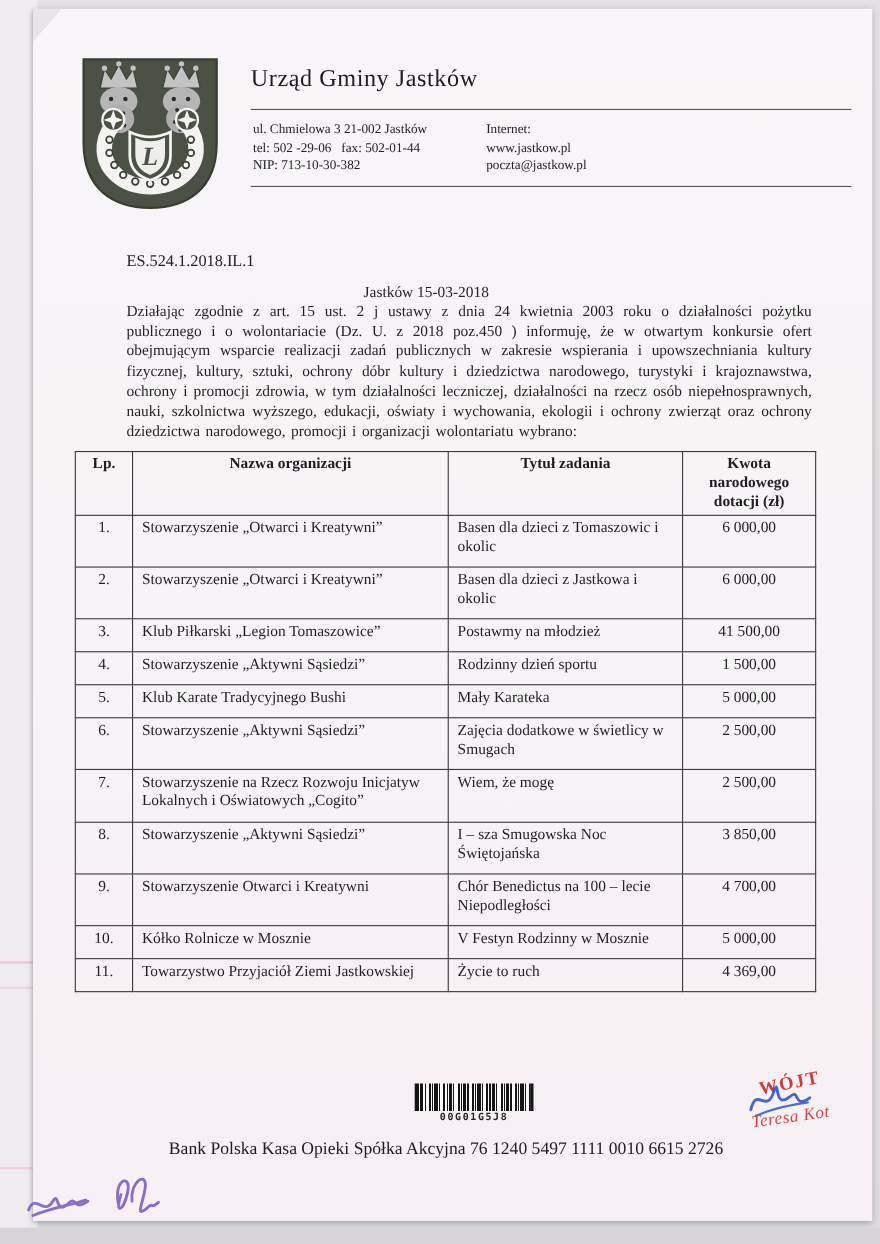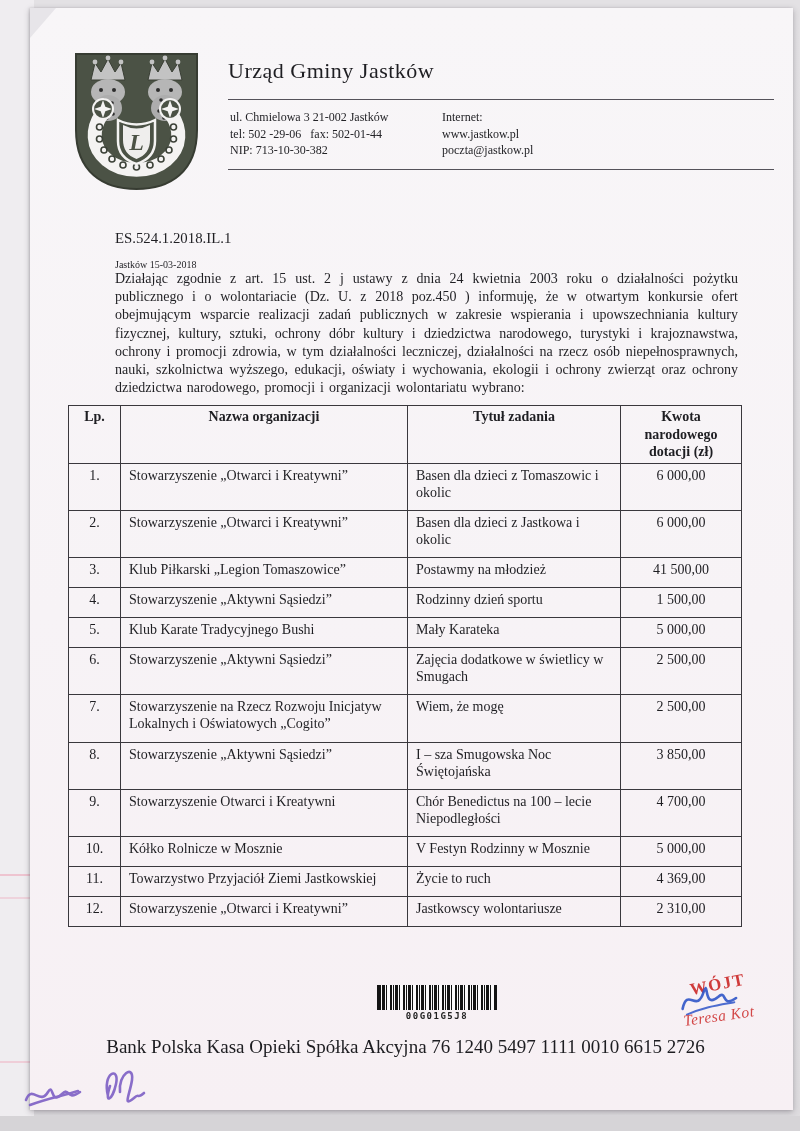--- a/index.html
+++ b/index.html
@@ -18,39 +18,39 @@
   .hdr{position:absolute;left:198px;top:50px;width:546px;}
   .org-title{font-size:22px;letter-spacing:.5px;color:#1e1e22;}
   .rule{border:none;border-top:1.5px solid #55525a;margin:0;}
   .rule.top{margin-top:15px;}
   .contact{display:flex;padding:9px 0 10px 2px;font-size:12px;color:#232327;line-height:1.38;}
   .contact .col-l{flex:0 0 212px;white-space:pre-wrap;}
   .contact .col-r{flex:1;white-space:pre-wrap;}
   
   .doc{position:relative;padding:222px 55px 0 85px;font-size:14.6px;color:#1f1f23;}
   .refno{font-size:14.8px;}
-  .dateline{margin-top:12px;text-align:left;padding-right:78px;font-size:10px;}
+  .dateline{margin-top:12px;text-align:center;padding-right:78px;font-size:14px;}
   .heading{margin-top:20px;text-align:center;font-size:14.8px;letter-spacing:.4px;}
   .body-par{text-align:justify;font-size:14px;line-height:18.2px;word-spacing:1.5px;}
   
   .tbl-wrap{margin:8px 0 0 -47px;width:673px;}
   table{border-collapse:collapse;width:673px;table-layout:fixed;font-size:14px;color:#1e1e22;}
   th,td{border:1.5px solid #3a383d;vertical-align:top;padding:3px 8px 9px 8px;line-height:1.22;}
   th{font-weight:bold;text-align:center;padding:2px 4px 3px 4px;}
   col.c-lp{width:52px;}col.c-org{width:287px;}col.c-task{width:213px;}col.c-amt{width:121px;}
   td.lp,td.amt{text-align:center;}
   
-  .barcode{position:absolute;left:347px;top:977px;width:120px;text-align:center;}
+  .barcode{position:absolute;left:347px;top:977px;width:108px;text-align:center;}
   .bars{height:25px;background:repeating-linear-gradient(90deg,#141414 0 1px,#fbfafb 1px 2px,#141414 2px 5px,#fbfafb 5px 6px,#141414 6px 7px,#fbfafb 7px 10px,#141414 10px 12px,#fbfafb 12px 13px);border-left:3px solid #141414;border-right:3px solid #141414;}
   .bars-label{font-family:"DejaVu Sans Mono",monospace;font-size:9px;font-weight:bold;letter-spacing:1.5px;color:#222;margin-top:1px;}
   .stamp{position:absolute;left:642px;top:962px;width:130px;transform:rotate(-3deg);}
   .stamp-title{color:#cf3b3b;font-weight:bold;font-size:17px;letter-spacing:1.5px;margin-left:18px;transform:rotate(-8deg);}
   .stamp-sig{position:absolute;left:2px;top:8px;}
   .stamp-name{color:#d34848;font-style:italic;font-size:15.5px;margin-top:14px;margin-left:10px;transform:rotate(-5deg);letter-spacing:.5px;}
-  .bank-line{position:absolute;left:0;top:1028px;width:763px;text-align:center;font-size:19px;color:#1d1d21;padding-right:12px;box-sizing:border-box;}
+  .bank-line{position:absolute;left:0;top:1028px;width:763px;text-align:center;font-size:16px;color:#1d1d21;padding-right:12px;box-sizing:border-box;}
   .initials{position:absolute;left:20px;top:1060px;}
   .bottom-strip{position:absolute;left:0;top:1116px;width:800px;height:15px;background:#d6d4d7;}
 </style>
 </head>
 <body>
 
 <div id="stage">
   <div class="left-strip"></div>
   <div class="pink-line" style="top:874px"></div>
   <div class="pink-line" style="top:897px;opacity:.5"></div>
@@ -213,26 +213,20 @@
                 <td class="org">Kółko Rolnicze w Mosznie</td>
                 <td class="task">V Festyn Rodzinny w Mosznie</td>
                 <td class="amt">5 000,00</td>
               </tr>
               <tr>
                 <td class="lp">11.</td>
                 <td class="org">Towarzystwo Przyjaciół Ziemi Jastkowskiej</td>
                 <td class="task">Życie to ruch</td>
                 <td class="amt">4 369,00</td>
               </tr>
-              <tr>
-                <td class="lp">12.</td>
-                <td class="org">Stowarzyszenie „Otwarci i Kreatywni”</td>
-                <td class="task">Jastkowscy wolontariusze</td>
-                <td class="amt">2 310,00</td>
-              </tr>
             </tbody>
         </table>
       </div>
     </div>
 
     <div class="barcode">
       <div class="bars"></div>
       <div class="bars-label">00G01G5J8</div>
     </div>
 

